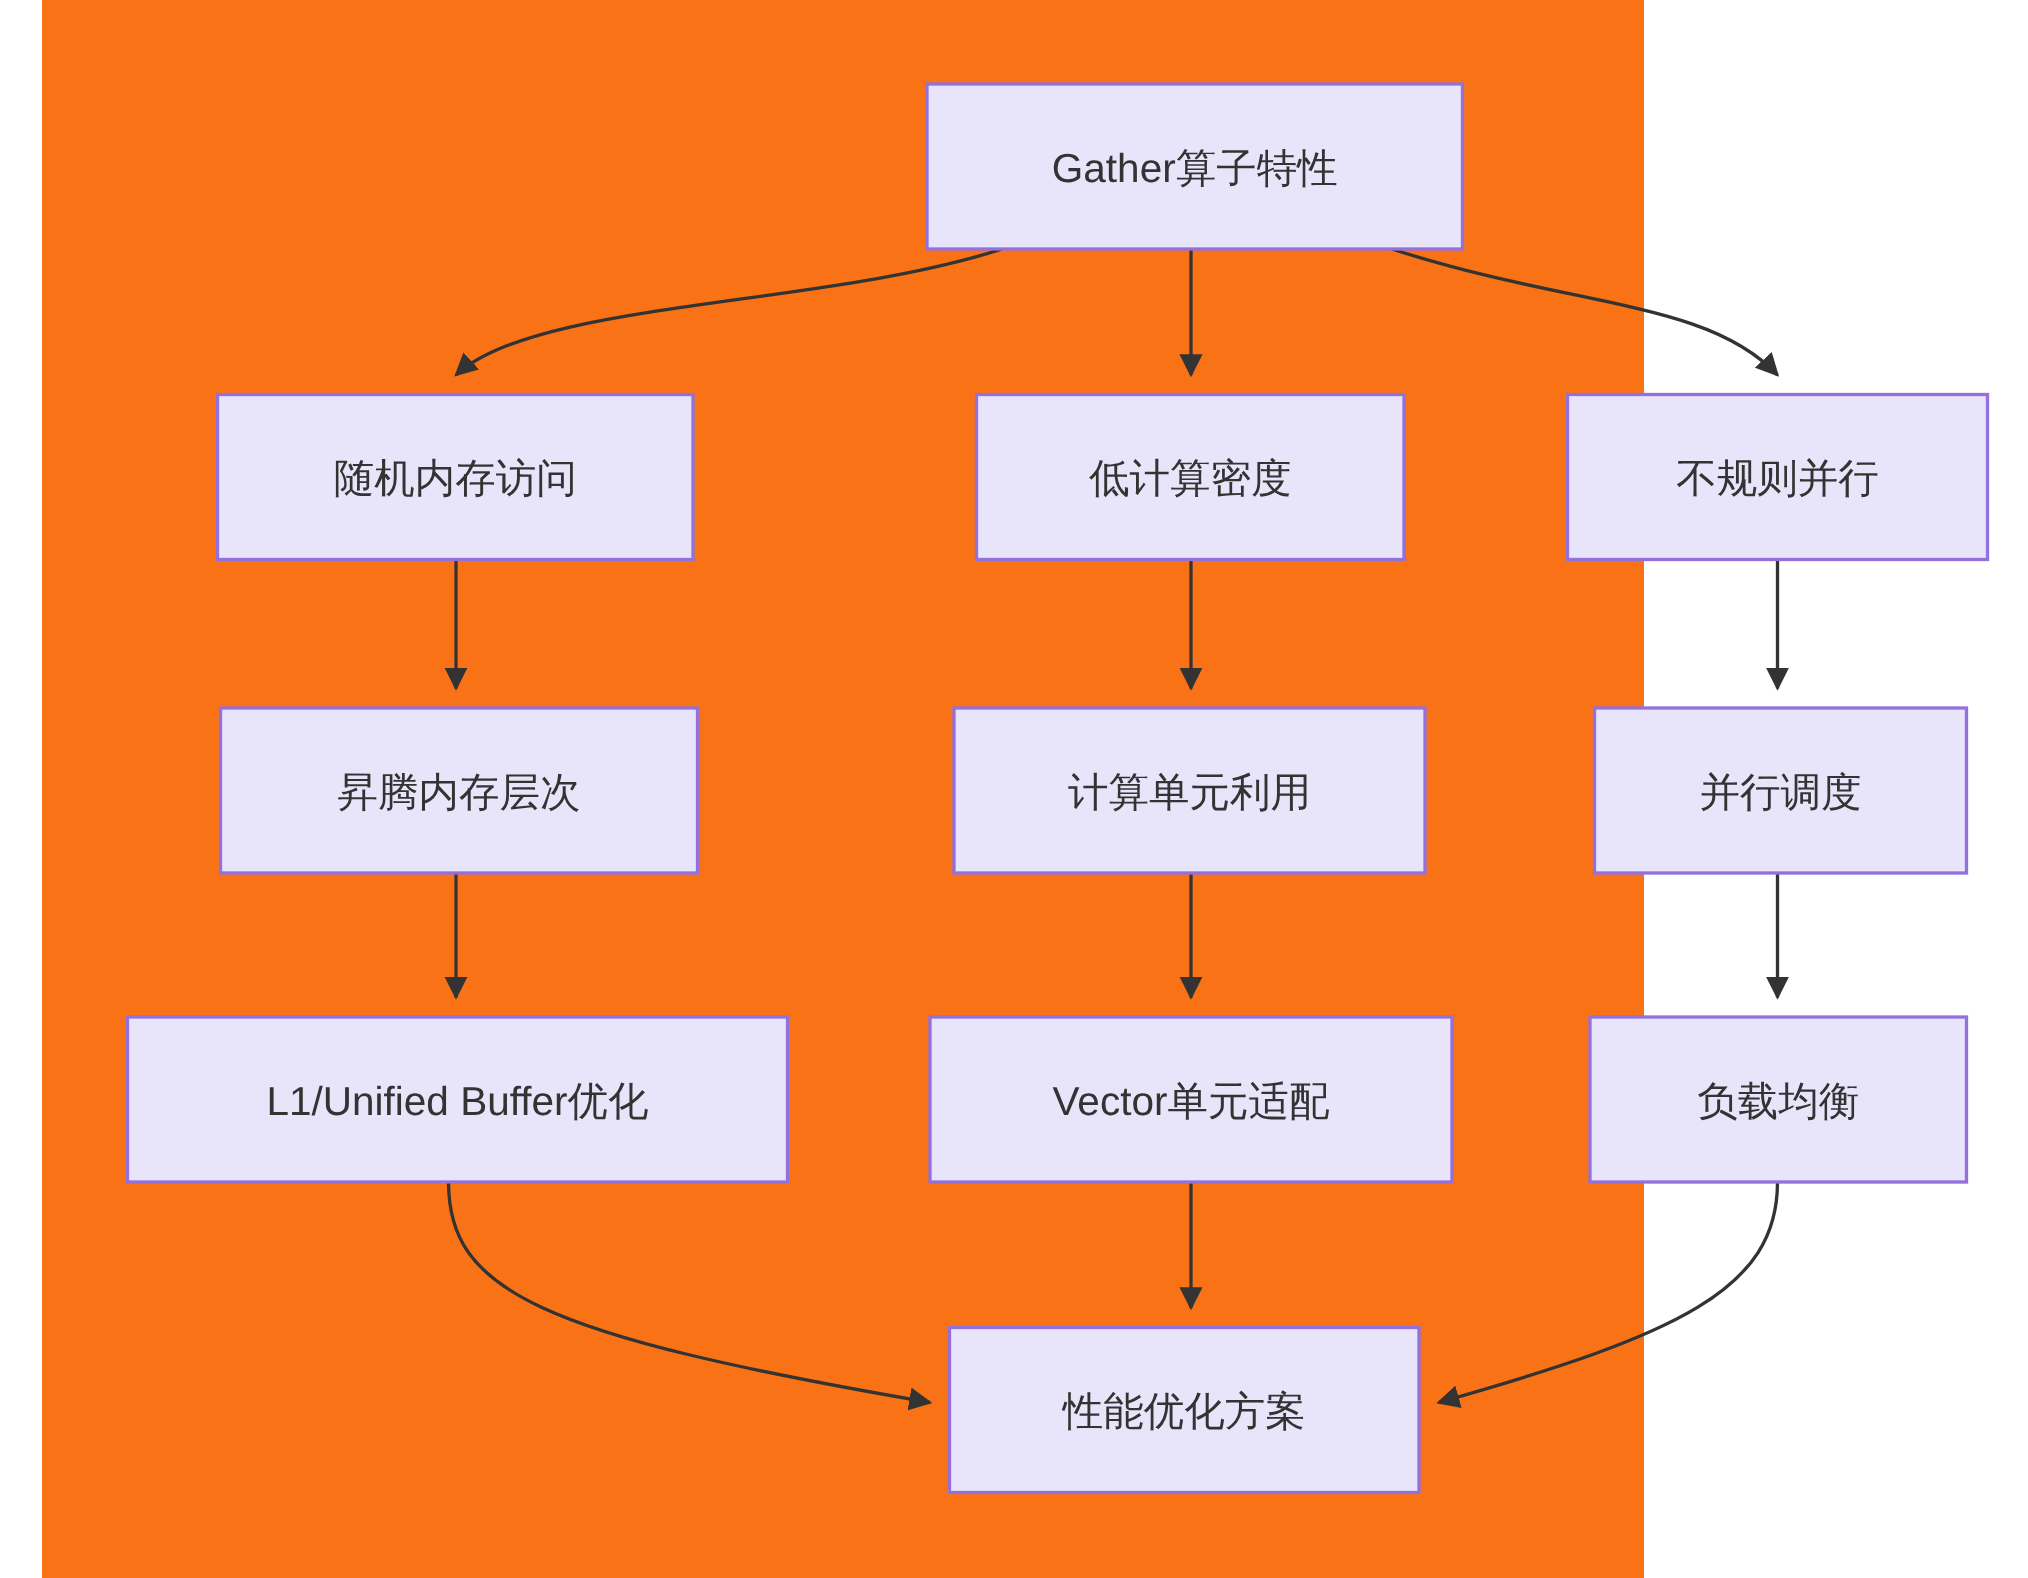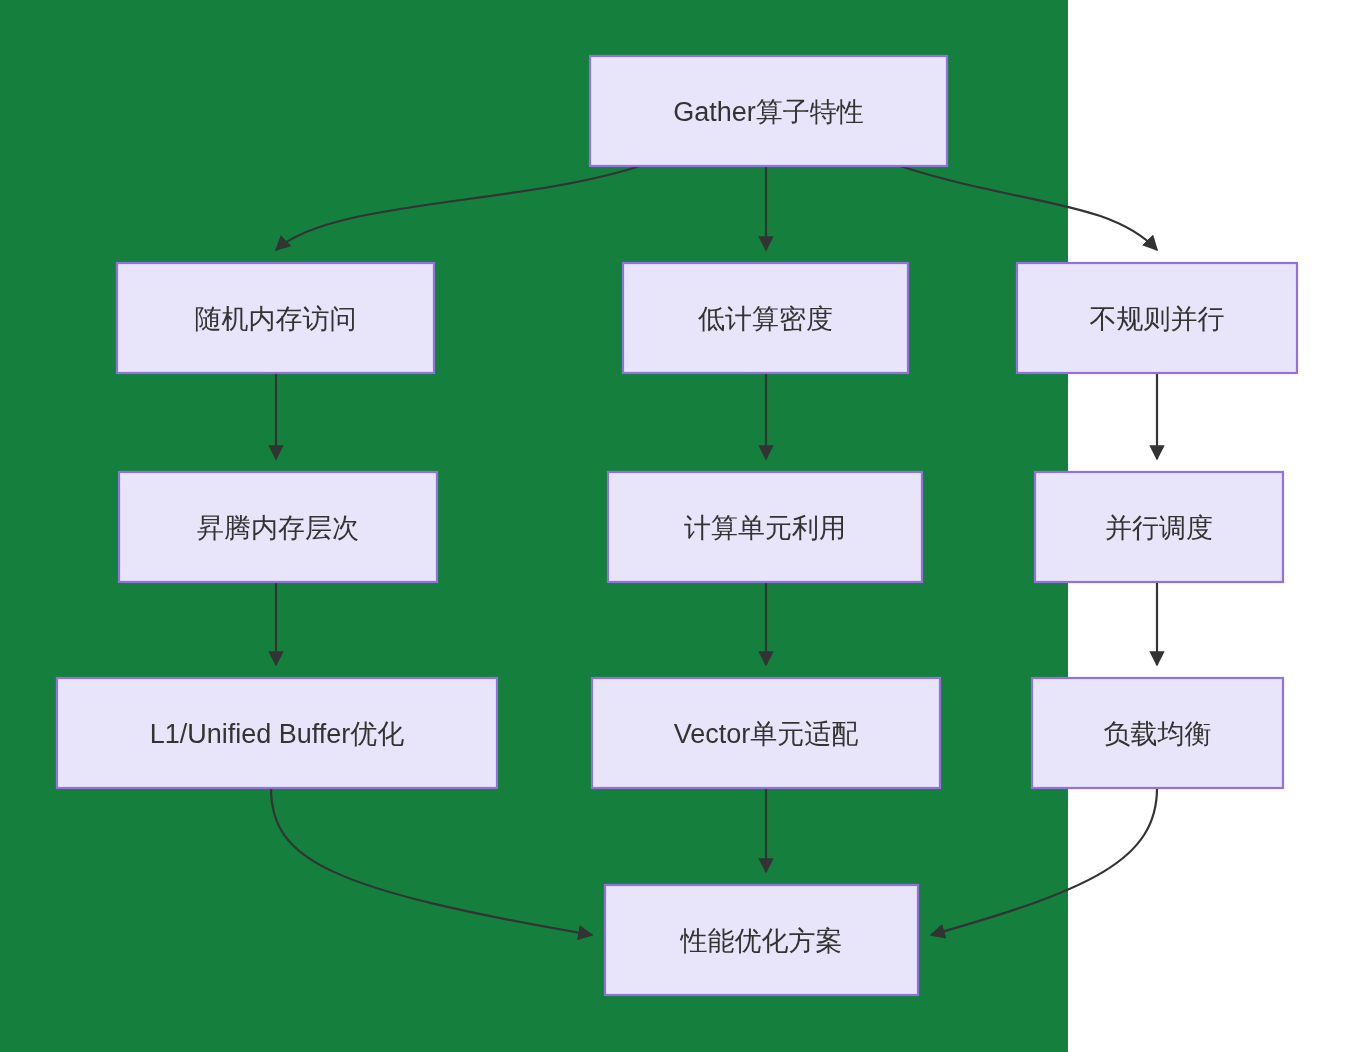--- a/index.html
+++ b/index.html
@@ -11,21 +11,22 @@
   body {
     width: 1352px;
     height: 1052px;
     font-family: "Liberation Sans", "DejaVu Sans", sans-serif;
     overflow: hidden;
   }
   #flowchart-root {
     position: relative;
     width: 1068px;
     height: 1052px;
-    background: #15803d;
+    background: #f97316;
+    margin-left: 28px;
   }
   svg#diagram-canvas {
     position: absolute;
     top: 0;
     left: 0;
     width: 1352px;
     height: 1052px;
     display: block;
   }
   .node-rect {

